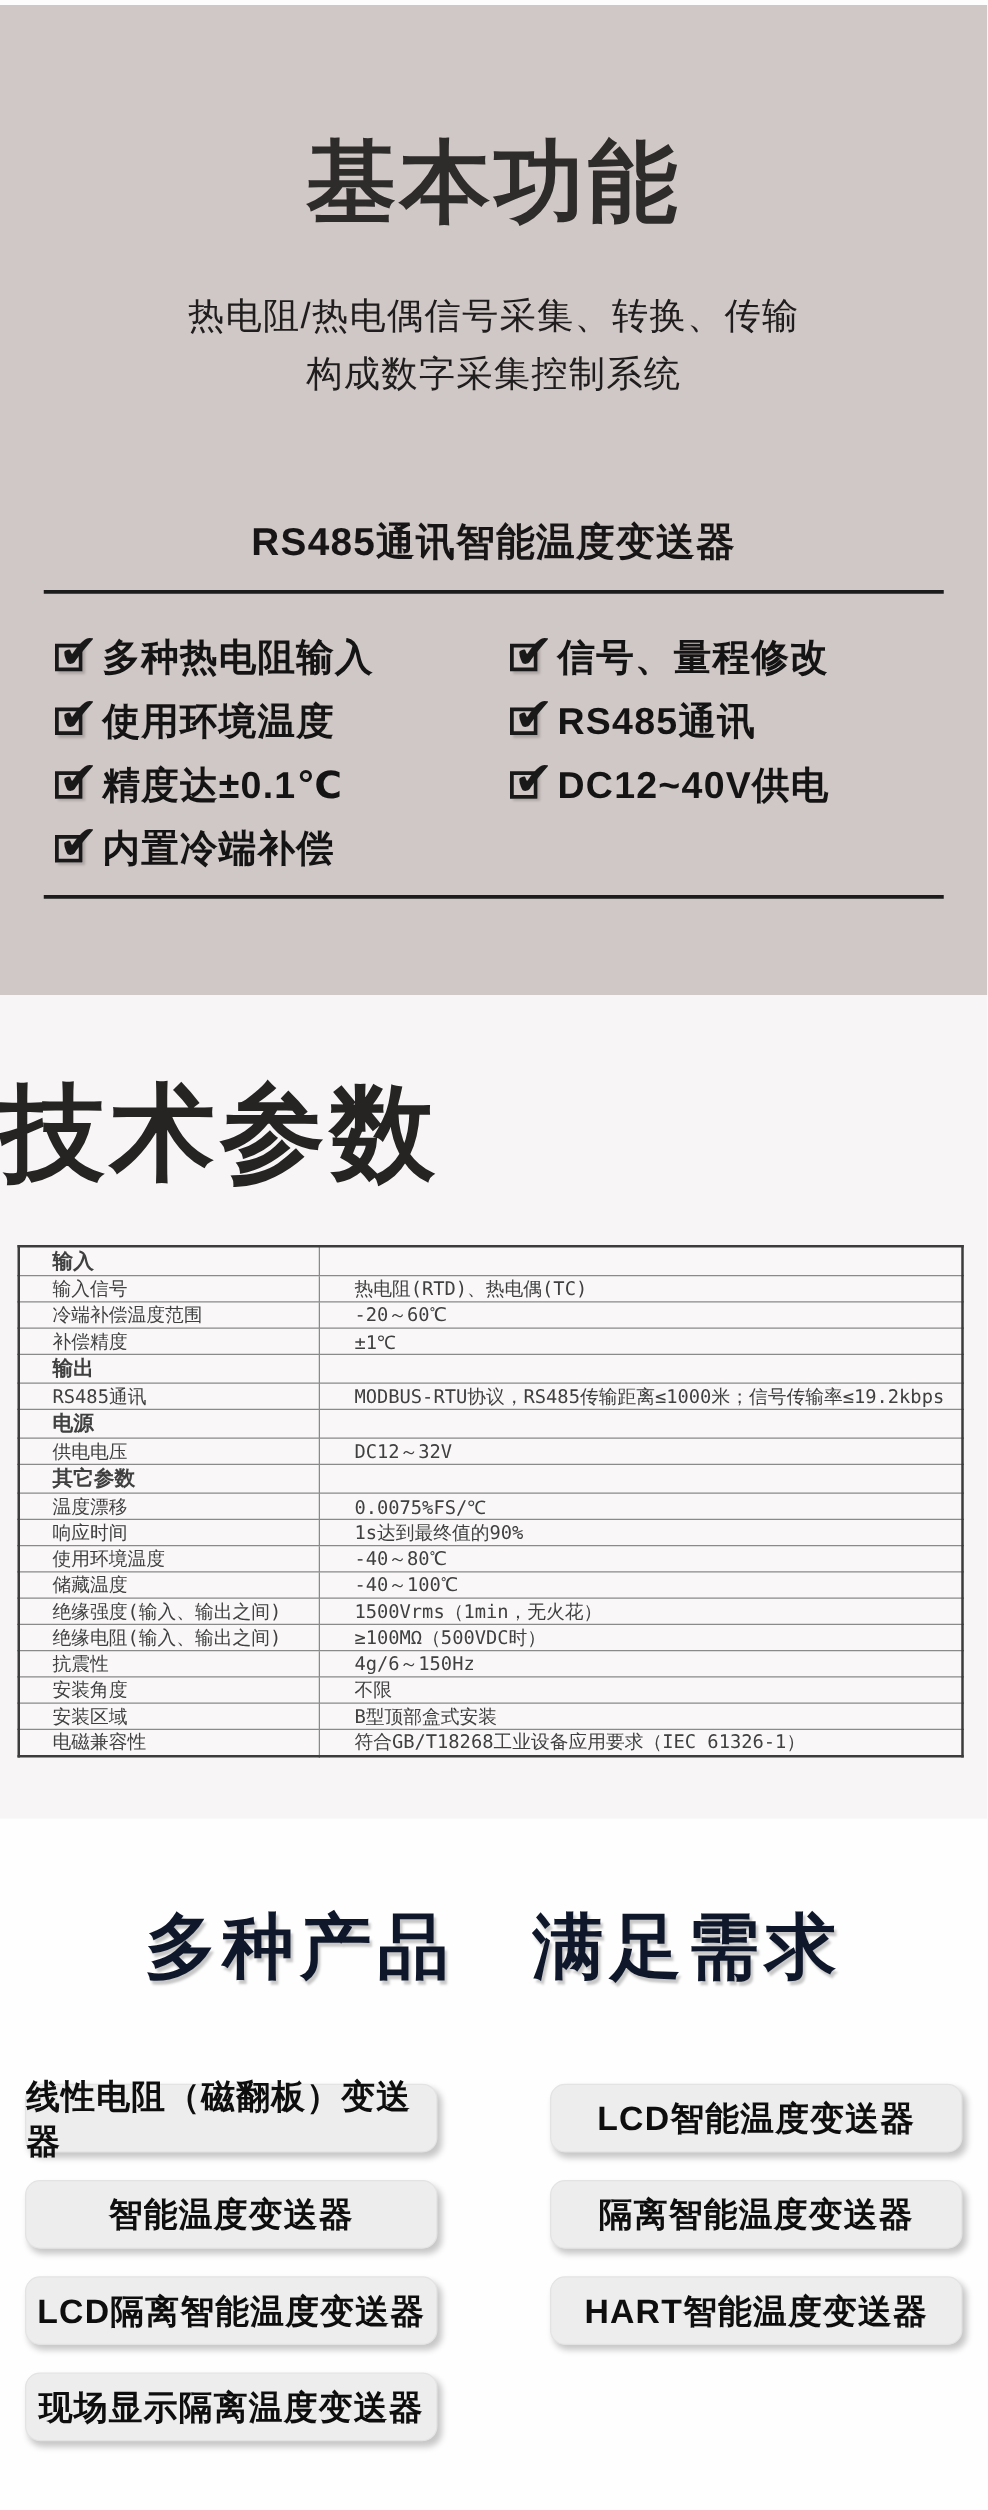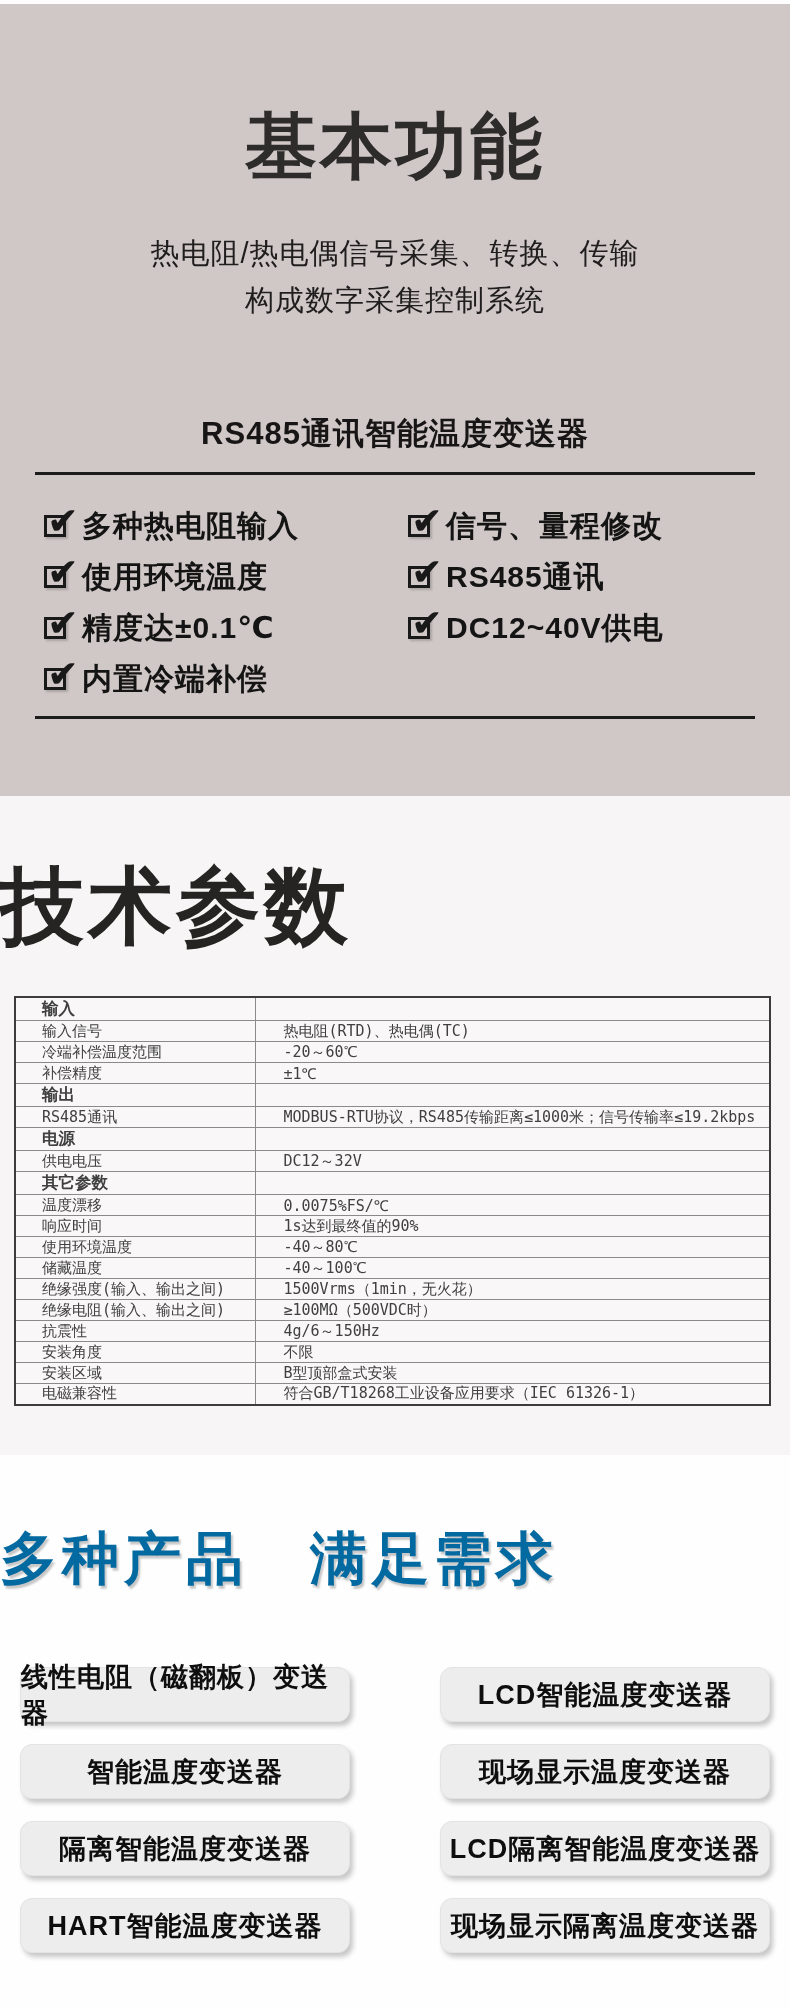--- a/index.html
+++ b/index.html
@@ -36,22 +36,22 @@
                 font-family:"DejaVu Sans Mono","Liberation Mono",monospace; }
   .spec-table td { border:1px solid #8a8a8a; height:21px; font-size:15px;
                    color:#404040; vertical-align:middle; white-space:nowrap; overflow:hidden; }
   .spec-table { border:2px solid #3c3c3c; }
   .spec-table td.c1 { width:240px; padding-left:26px; }
   .spec-table td.c2 { padding-left:28px; }
   .spec-table tr.header td.c1 { font-weight:700; font-size:16.5px; }
 
   
   .sec-products { height:553px; background:#fefefe; }
-  .products-title { padding-top:72px; display:flex; justify-content:flex-start; gap:62px;
-                    font-size:57px; line-height:62px; font-weight:900; color:#0369a1;
+  .products-title { padding-top:72px; display:flex; justify-content:center; gap:62px;
+                    font-size:57px; line-height:62px; font-weight:900; color:#0f172a;
                     letter-spacing:5px; text-shadow:2px 3px 2px rgba(0,0,0,0.22); }
   .product-grid { margin-top:78px; padding:0 20px; display:grid;
                   grid-template-columns:330px 330px; justify-content:space-between;
                   row-gap:22px; }
   .product-btn { height:55px; background:#ededed; border:1px solid #e3e3e3;
                  border-radius:12px; display:flex; align-items:center; justify-content:center;
                  font-size:27px; font-weight:600; color:#0e0e0e; letter-spacing:1px;
                  box-shadow:3px 4px 5px rgba(0,0,0,0.22); cursor:pointer; }
 </style>
 </head>
@@ -190,21 +190,20 @@
 
   <section class="sec-products">
     <h2 class="products-title">
       <span>多种产品</span>
       <span>满足需求</span>
     </h2>
     <div class="product-grid" id="product-grid">
         <div class="product-btn">线性电阻（磁翻板）变送器</div>
         <div class="product-btn">LCD智能温度变送器</div>
         <div class="product-btn">智能温度变送器</div>
-        <div class="product-btn">现场显示温度变送器</div>
         <div class="product-btn">隔离智能温度变送器</div>
         <div class="product-btn">LCD隔离智能温度变送器</div>
         <div class="product-btn">HART智能温度变送器</div>
         <div class="product-btn">现场显示隔离温度变送器</div>
       </div>
   </section>
 
 </div>
 
 </body></html>

